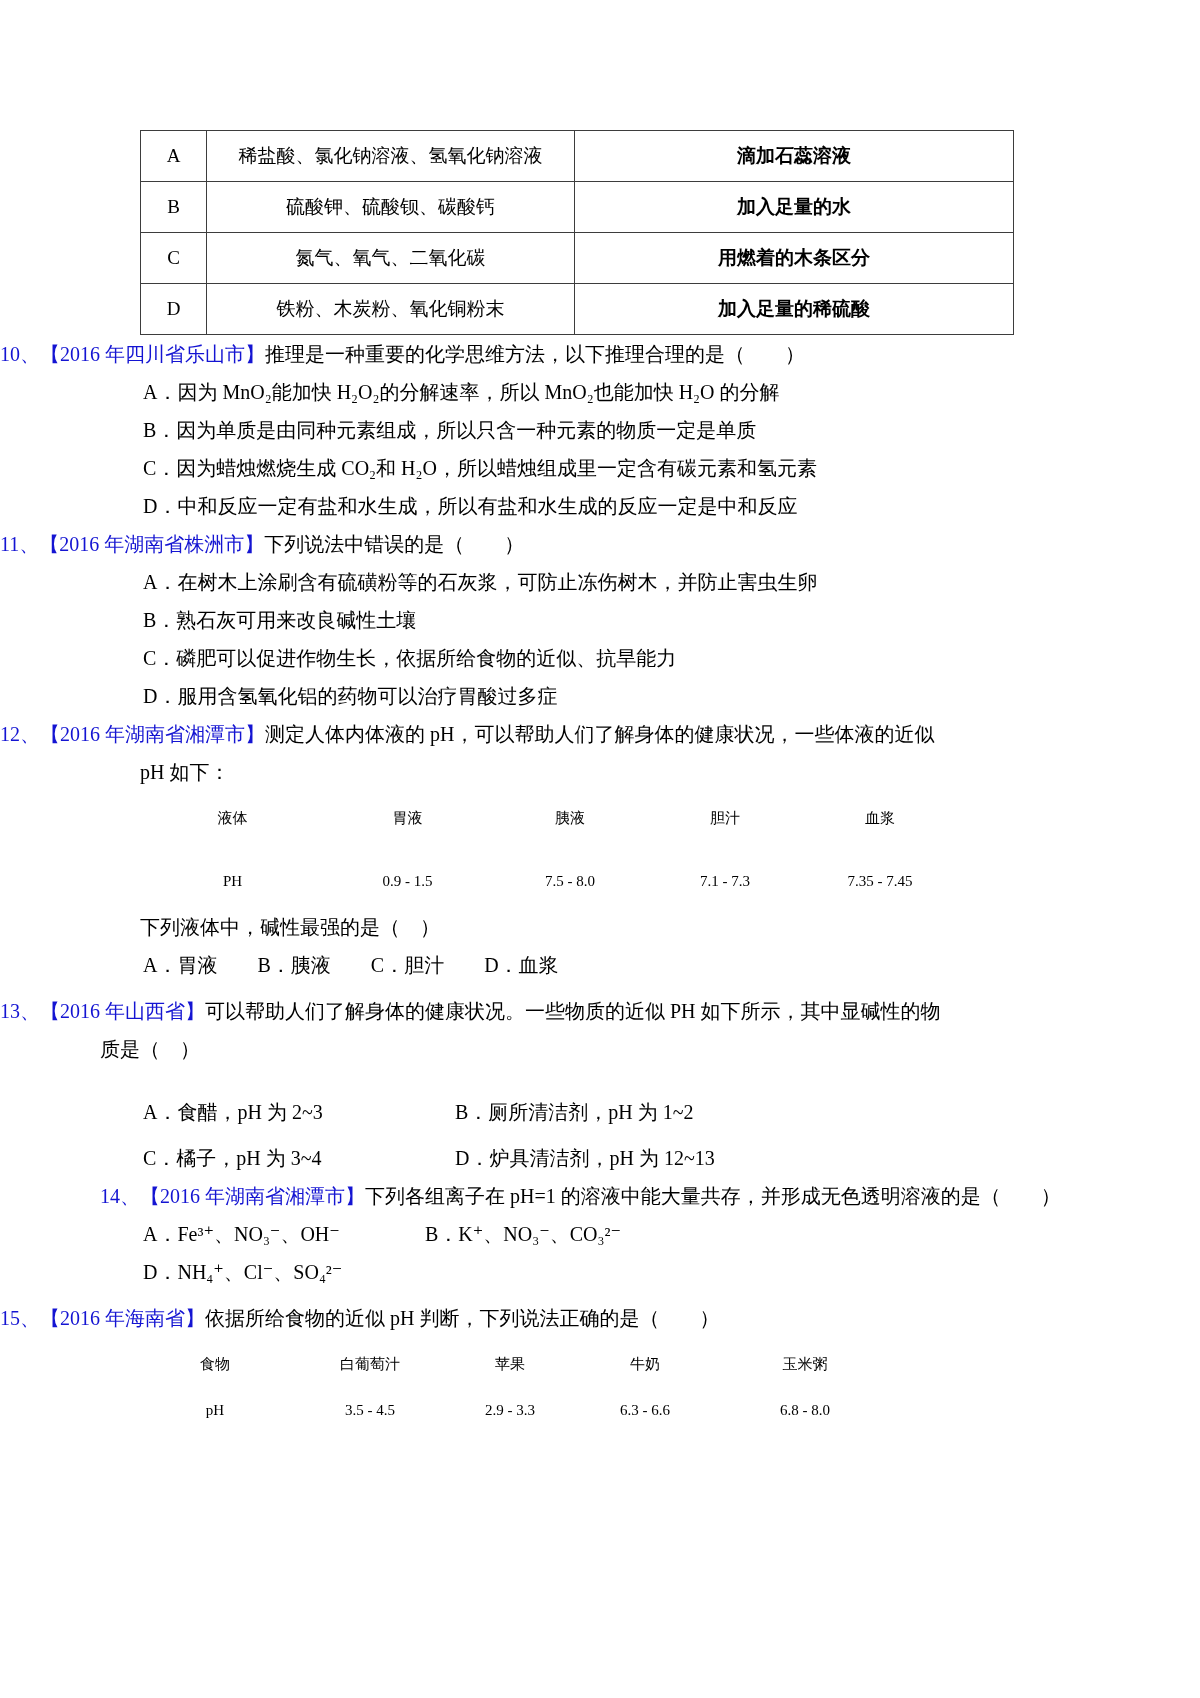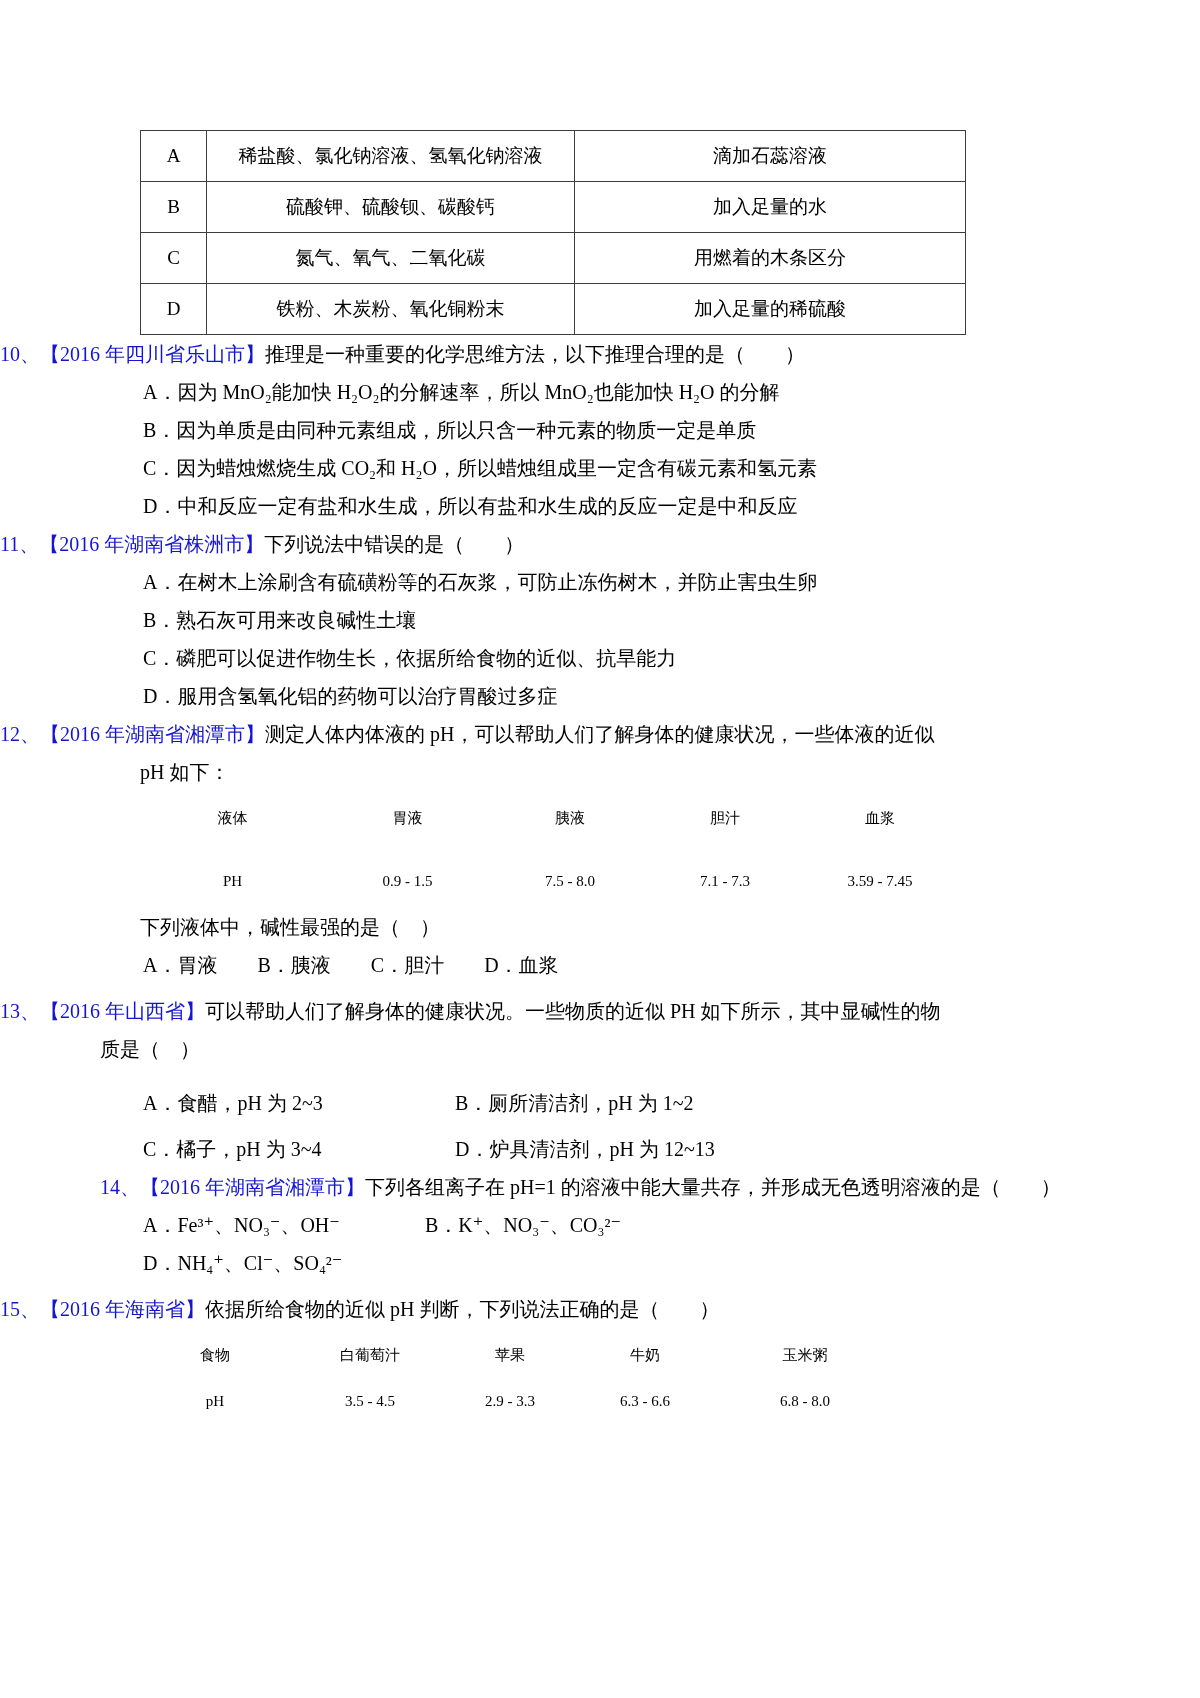--- a/index.html
+++ b/index.html
@@ -12,21 +12,21 @@
   .page { position:relative; width:1200px; height:1698px; padding-top:130px; }
 
   
   .top-table { border-collapse:collapse; margin-left:140px; width:826px; table-layout:fixed; }
   .top-table td {
     border:1px solid #3d3d3d; text-align:center; vertical-align:middle;
     height:51px; font-size:19px;
   }
   .top-table .c1 { width:66px; }
   .top-table .c2 { width:368px; }
-  .top-table .c3 { width:391px; }
+  .top-table .c3 { width:439px;font-weight:bold; }
 
   .line { line-height:38px; white-space:nowrap; }
   .q-head { }
   .opt { margin-left:143px; }
   .cont { margin-left:140px; }
   .cont-left { margin-left:100px; }
   .blue { color:var(--accent-blue,#1414d2); }
 
   .mt8 { margin-top:8px; }
 
@@ -35,21 +35,21 @@
   .ph-table > span { text-align:center; line-height:38px; white-space:nowrap; }
   .t12 { grid-template-columns:185px 165px 160px 150px 160px; row-gap:25px; margin-top:8px; }
   .t15 { grid-template-columns:150px 160px 120px 150px 170px; row-gap:8px; margin-top:8px; }
 
   
   .inline-opts { display:flex; gap:40px; }
 
   
   .opt-grid { display:grid; margin-left:143px; }
   .opt-grid > span { line-height:38px; white-space:nowrap; }
-  .g13 { grid-template-columns:312px auto; row-gap:8px; margin-top:16px; }
+  .g13 { grid-template-columns:312px auto; row-gap:8px; margin-top:25px; }
   .g14 { grid-template-columns:282px auto; row-gap:0; }
 </style>
 </head>
 <body>
 
 <div class="page">
 
   <table class="top-table">
     <tbody>
       <tr>
@@ -93,21 +93,21 @@
   <div class="ph-table t12">
     <span>液体</span>
     <span>胃液</span>
     <span>胰液</span>
     <span>胆汁</span>
     <span>血浆</span>
     <span>PH</span>
     <span>0.9 - 1.5</span>
     <span>7.5 - 8.0</span>
     <span>7.1 - 7.3</span>
-    <span>3.59 - 7.45</span>
+    <span>7.35 - 7.45</span>
   </div>
 
   <p class="line cont mt8">下列液体中，碱性最强的是（　）</p>
   <div class="line opt inline-opts">
     <span>A．胃液</span>
     <span>B．胰液</span>
     <span>C．胆汁</span>
     <span>D．血浆</span>
   </div>
 

